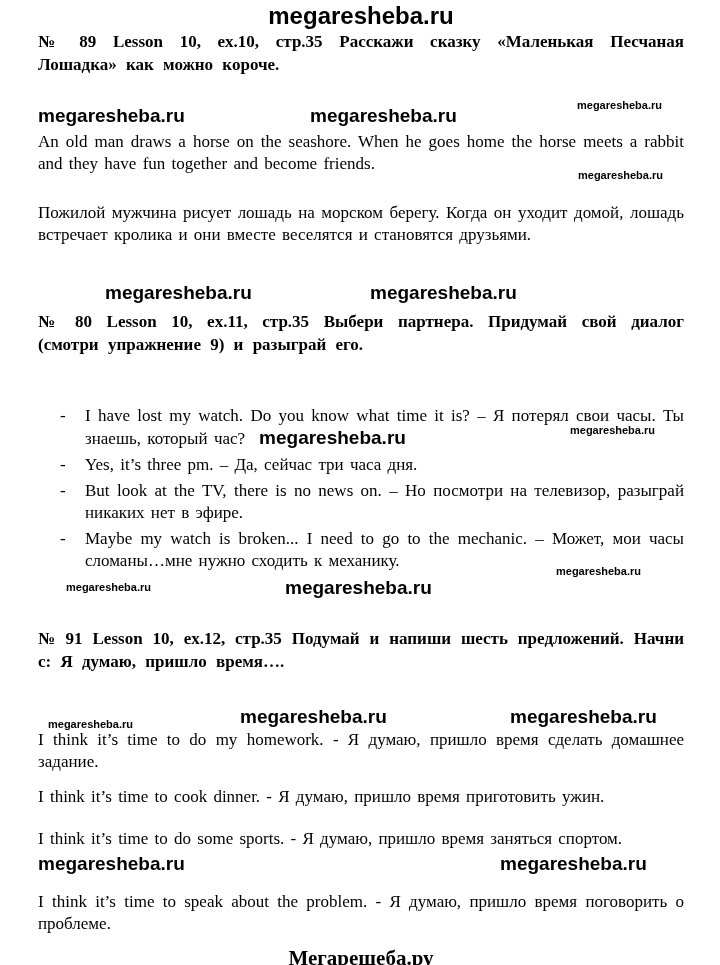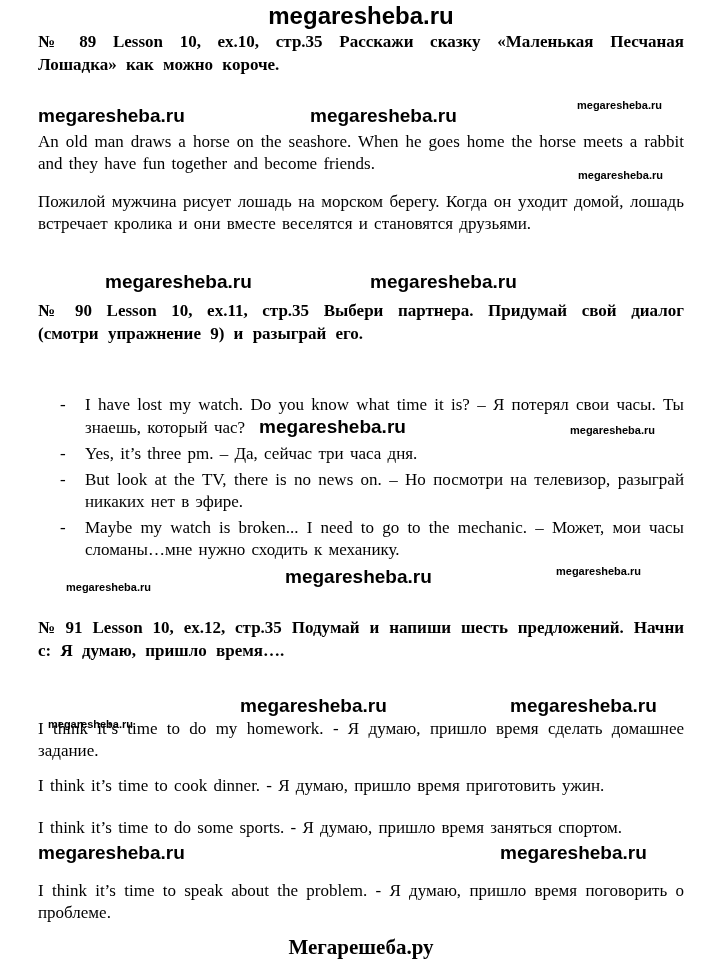--- a/index.html
+++ b/index.html
@@ -32,21 +32,21 @@
   }
   .h89 { }
   .h90 { margin-top: 5px; }
   .h91 { margin-top: 27px; }
 
   .para {
     text-align: justify; line-height: 22px;
     word-spacing: 2px; margin: 0;
   }
   .p-english { margin-top: 3px; }
-  .p-russian { margin-top: 16px; }
+  .p-russian { margin-top: 27px; }
   .p-s1 { }
   .p-s2 { margin-top: 13px; }
   .p-s3 { margin-top: 20px; }
   .p-s4 { margin-top: 15px; }
 
   .wm-row { position: relative; height: 24px; }
   .wm {
     position: absolute; top: 0;
     font-family: "Liberation Sans", sans-serif;
     font-weight: bold; font-size: 19px;
@@ -94,21 +94,21 @@
   </div>
 
   <p class="para p-english">An old man draws a horse on the seashore. When he goes home the horse meets a rabbit and they have fun together and become friends.</p>
   <p class="para p-russian">Пожилой мужчина рисует лошадь на морском берегу. Когда он уходит домой, лошадь встречает кролика и они вместе веселятся и становятся друзьями.</p>
 
   <div class="wm-row rowB">
     <span class="wm" style="left:67px;">megaresheba.ru</span>
     <span class="wm" style="left:332px;">megaresheba.ru</span>
   </div>
 
-  <p class="heading h90">№ 90 Lesson 10, ex.11, стр.35 Выбери партнера. Придумай свой диалог (смотри упражнение 9) и разыграй его.</p>
+  <p class="heading h90">№ 80 Lesson 10, ex.11, стр.35 Выбери партнера. Придумай свой диалог (смотри упражнение 9) и разыграй его.</p>
 
   <ul class="dialog">
     <li>
       <span class="dash">-</span><span>I have lost my watch. Do you know what time it is? – Я потерял свои часы. Ты знаешь, который час?</span><span class="wm-inline">megaresheba.ru</span>
     </li>
     <li>
       <span class="dash">-</span><span>Yes, it’s three pm. – Да, сейчас три часа дня.</span>
     </li>
     <li>
       <span class="dash">-</span><span>But look at the TV, there is no news on.  – Но посмотри на телевизор, разыграй никаких нет в эфире.</span>

